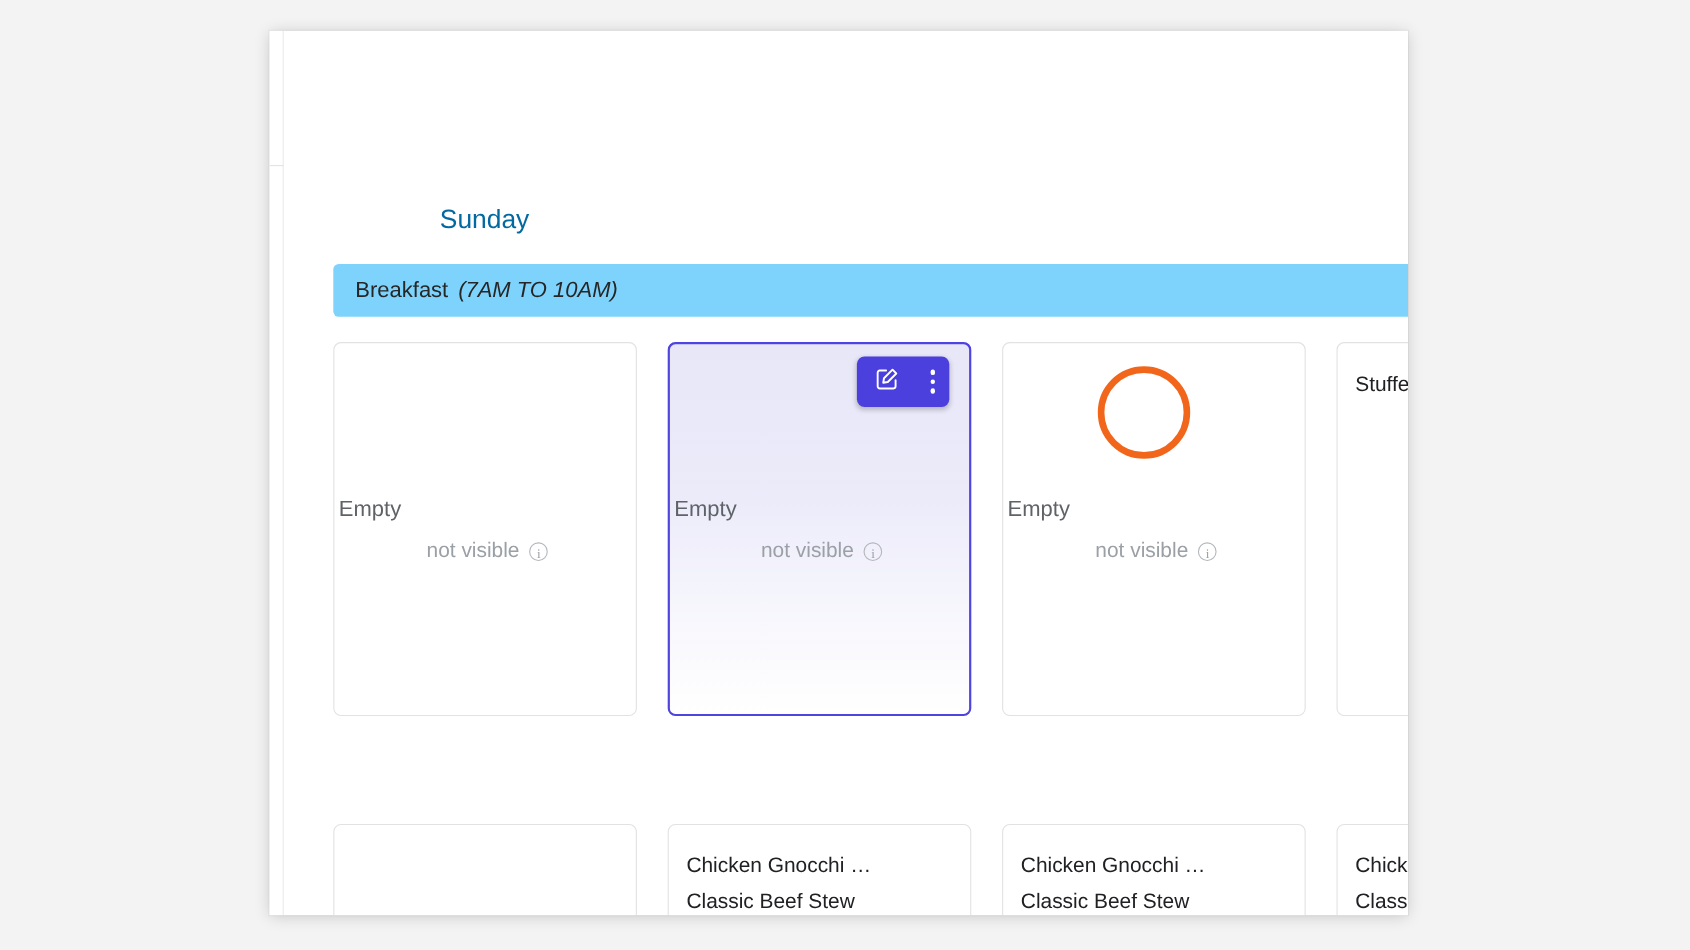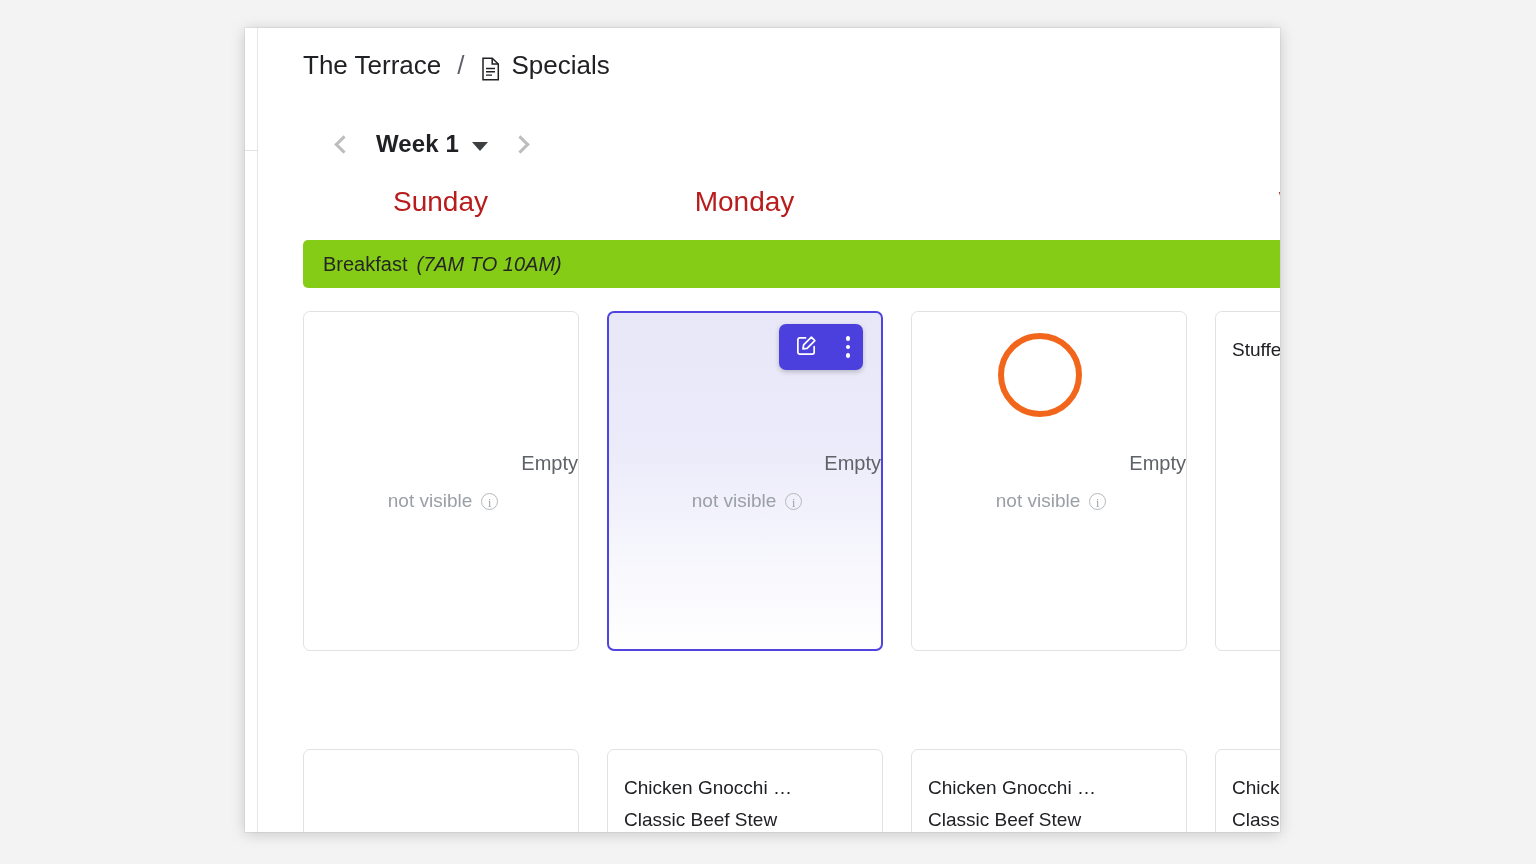--- a/index.html
+++ b/index.html
@@ -100,33 +100,33 @@
 
   
   #day-header {
     position: absolute;
     left: 0; top: 158px;
     width: 100%; height: 62px;
   }
   .day-head {
     position: absolute;
     top: 0;
-    font-size: 28px;
-    color: #b91c1c;
+    font-size: 24px;
+    color: #0369a1;
     text-align: center;
     white-space: nowrap;
   }
 
   
   .section-band {
     position: absolute;
     left: 45px;
     width: 977px;
     height: 48px;
-    background: #84cc16;
+    background: #7dd3fc;
     border-radius: 5px 0 0 5px;
     display: flex; align-items: center;
   }
   .section-band .band-text {
     margin-left: 20px;
     font-size: 20px;
     color: #262626;
     white-space: nowrap;
   }
   .section-band .band-time { margin-left: 9px; font-style: italic; }
@@ -139,21 +139,21 @@
     overflow: hidden;
   }
   .card.selected {
     border: 2px solid #4f44e0;
     background: linear-gradient(to bottom, #e7e7f8 0%, #ecebfa 42%, #f7f7fd 74%, #ffffff 100%);
   }
   .card-empty-wrap {
     position: absolute;
     left: 4px; right: 0; top: 50%;
     transform: translateY(-50%);
-    text-align: right;
+    text-align: left;
   }
   .empty-label {
     font-size: 20px;
     color: #5f6368;
     line-height: 28px;
   }
   .notvisible-row {
     margin-top: 12px;
     font-size: 19px;
     color: #9aa0a6;
@@ -232,49 +232,24 @@
 <body>
 
 <div id="app-window">
 
   <div id="left-rail">
     <div id="left-rail-divider"></div>
   </div>
 
   <div id="content">
 
-    <div id="breadcrumb">
-      <span class="crumb">The Terrace</span>
-      <span class="sep">/</span>
-      <span id="doc-icon">
-        <svg width="19" height="24" viewBox="0 0 19 24" fill="none">
-          <path d="M2 1.2h9.2L17.3 7v15.8H2z" stroke="#202124" stroke-width="1.5" fill="none"></path>
-          <path d="M11.2 1.2V7h6.1" stroke="#202124" stroke-width="1.5" fill="none"></path>
-          <path d="M5 11.5h9M5 14.8h9M5 18.1h6" stroke="#202124" stroke-width="1.4"></path>
-        </svg>
-      </span>
-      <span class="crumb">Specials</span>
-    </div>
-
-    <div id="week-bar">
-      <div class="chev-btn">
-        <span class="chev left"></span>
-      </div>
-      <div id="week-label-wrap">
-        <span id="week-label">Week 1</span>
-        <span id="week-caret"></span>
-      </div>
-      <div class="chev-btn">
-        <span class="chev right"></span>
-      </div>
-    </div>
+
 
     <div id="day-header">
       <div class="day-head" style="left:45px;  width:275px;">Sunday</div>
-      <div class="day-head" style="left:349px; width:275px;">Monday</div>
       <div class="day-head" style="left:957px; width:275px; overflow:hidden;">Wednesday</div>
     </div>
 
     <div class="section-band" style="top:212px;">
       <span class="band-text">Breakfast</span>
       <span class="band-text band-time" style="margin-left:9px;">(7AM TO 10AM)</span>
     </div>
 
     <div class="card" style="left:45px; top:283px; width:276px; height:340px;">
       <div class="card-empty-wrap">

